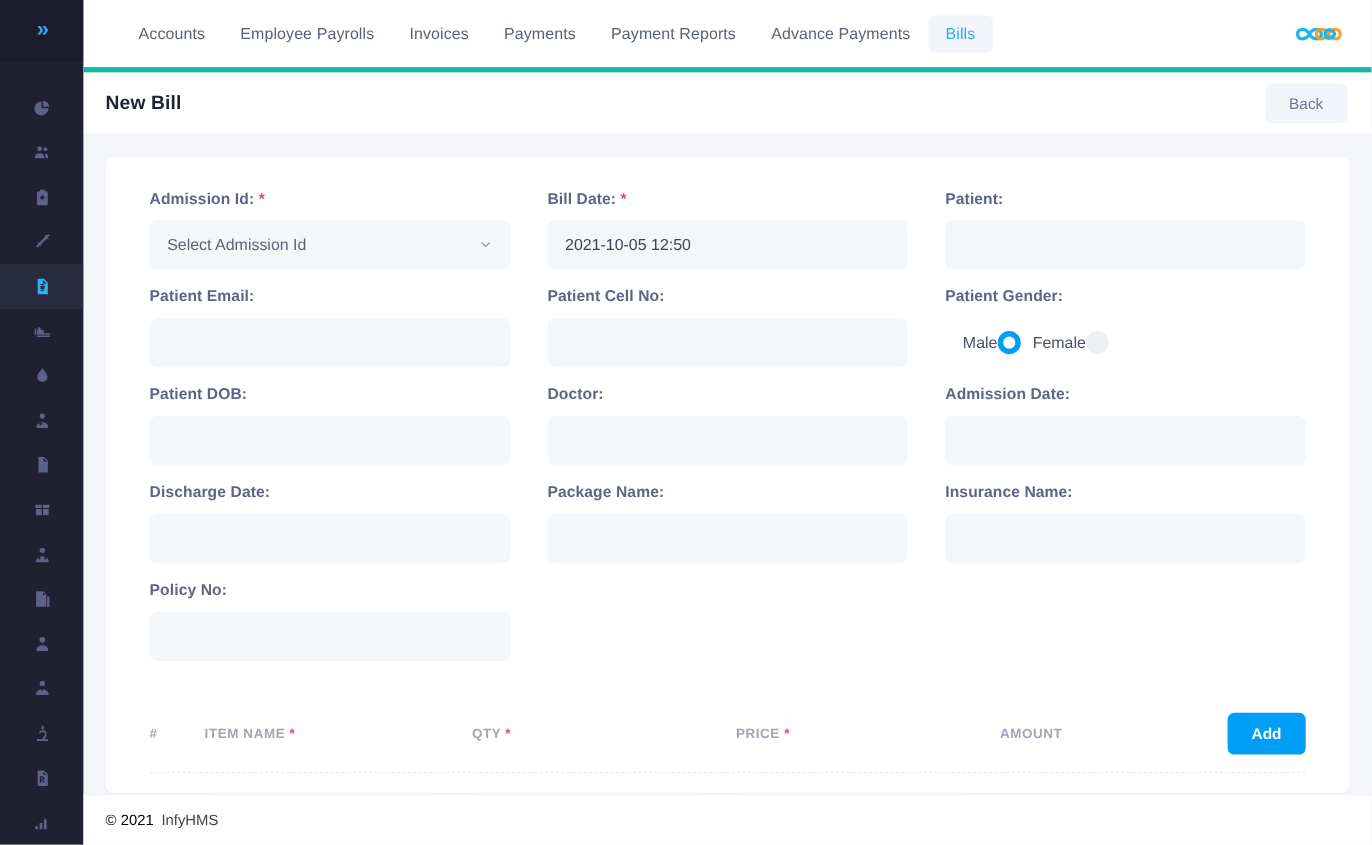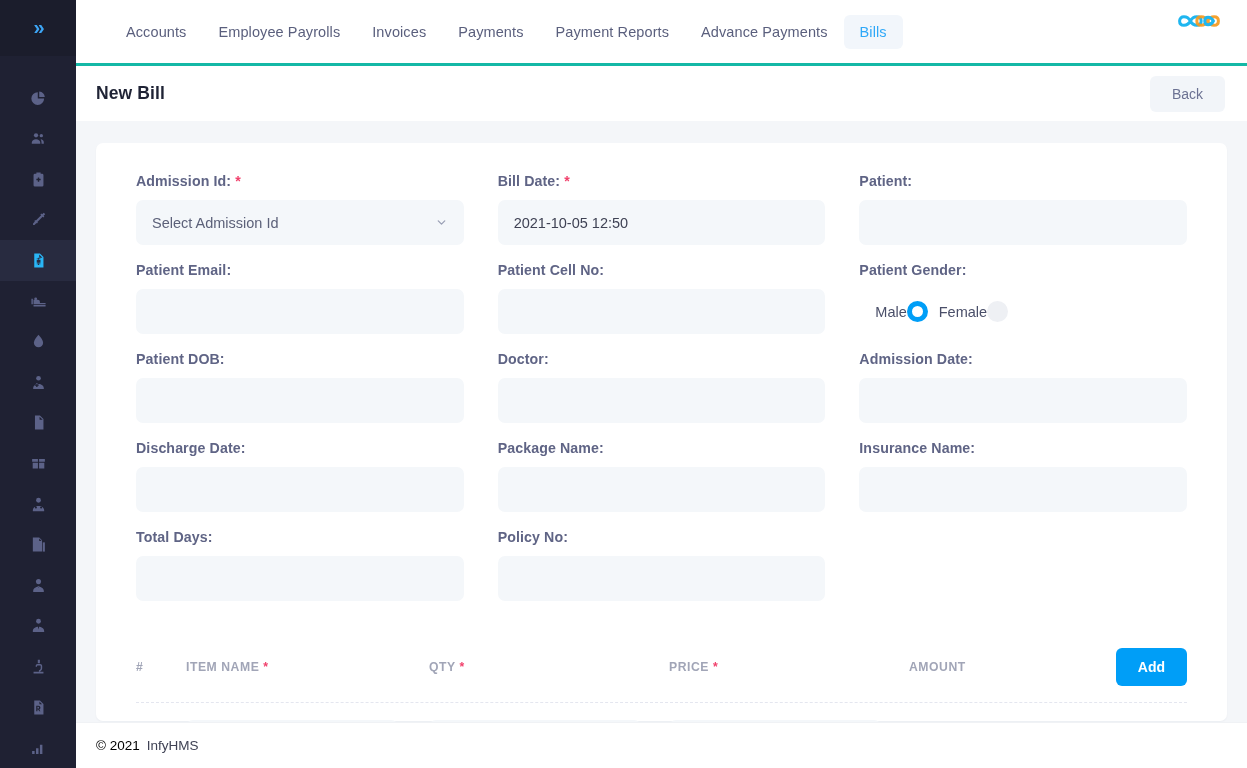--- a/index.html
+++ b/index.html
@@ -33,22 +33,22 @@
   }
   .side-item.active { background: #282b40; color: #29b6f6; }
   .side-item svg { width: 17px; height: 17px; display: block; }
 
   
   .right { flex: 1; display: flex; flex-direction: column; height: 768px; position: relative; }
 
   
   .topbar {
     height: 66px; background: #ffffff;
-    display: flex; 
-    border-bottom: 3px solid #14b8a6;
+    display: flex; align-items: center;
+    border-bottom: 5px solid #14b8a6;
     flex: 0 0 66px;
     padding-left: 34px; padding-right: 22px;
   }
   .nav { display: flex; align-items: center; gap: 0; }
   .nav-item {
     font-size: 14.5px; color: #5a5f7d; font-weight: 500;
     padding: 9px 16px; border-radius: 6px;
     white-space: nowrap;
     letter-spacing: .1px;
   }
@@ -379,24 +379,20 @@
           <div class="field">
             <span class="f-label">Package Name:</span>
             <input class="f-input" value="" style="">
           </div>
 
           <div class="field">
             <span class="f-label">Insurance Name:</span>
             <input class="f-input" value="" style="">
           </div>
 
-          <div class="field">
-            <span class="f-label">Total Days:</span>
-            <input class="f-input" value="" style="">
-          </div>
 
           <div class="field">
             <span class="f-label">Policy No:</span>
             <input class="f-input" value="" style="">
           </div>
 
           <div></div>
           <div></div>
         </div>
 

